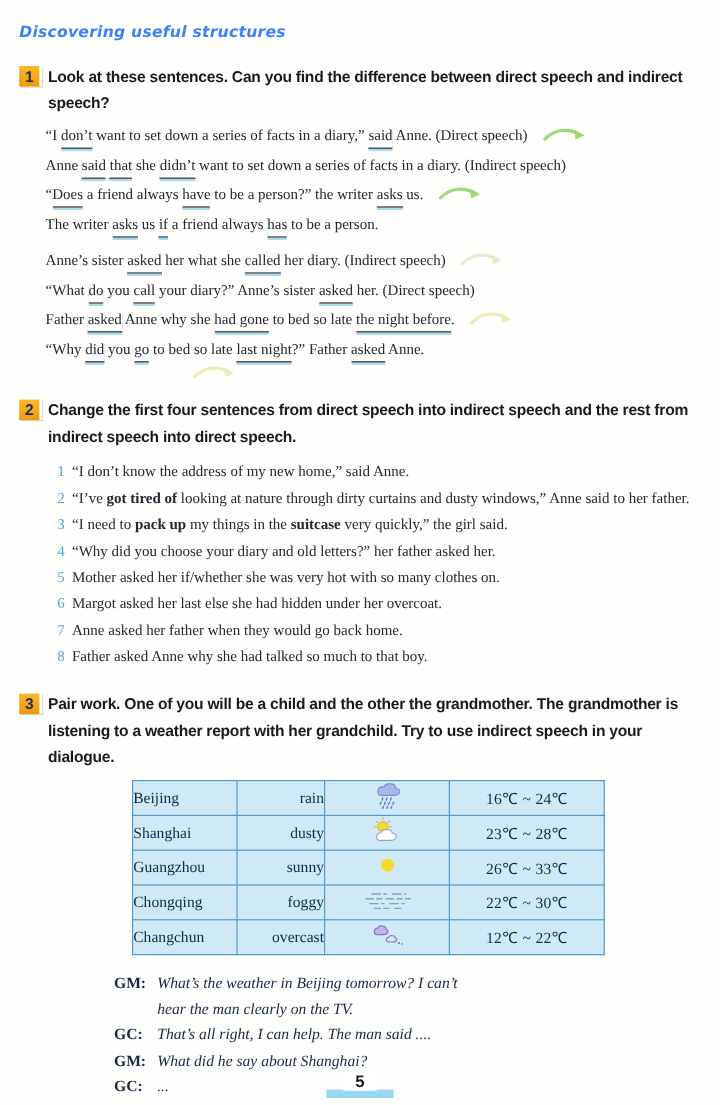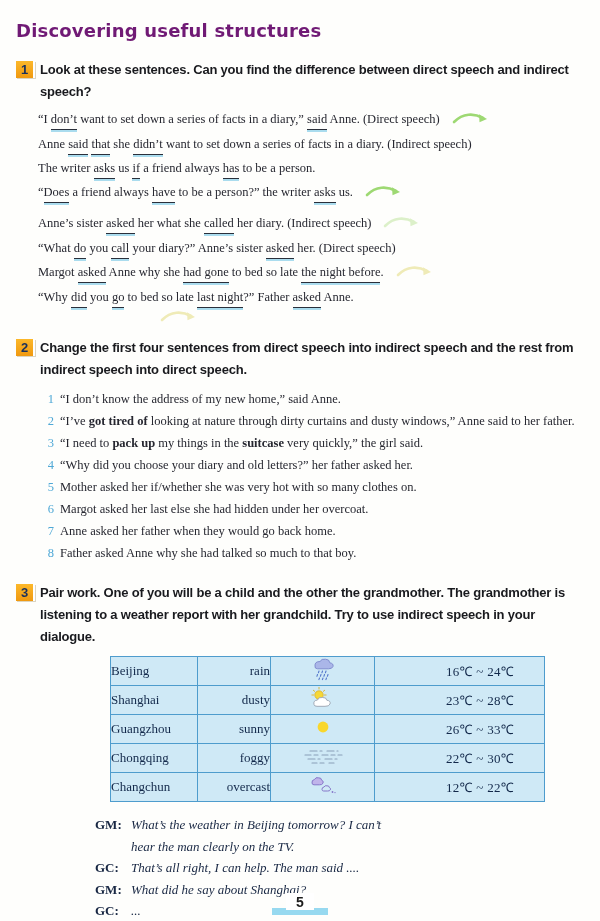--- a/index.html
+++ b/index.html
@@ -5,22 +5,22 @@
   html,body{margin:0;padding:0;}
   .page{
     position:relative; width:600px; height:921px; overflow:hidden;
     background:#fefefc;
     font-family:"Liberation Serif", serif;
     color:#23242c;
   }
   .title{
     margin:20px 0 0 16px;
     font-family:"DejaVu Sans", sans-serif;
-    font-weight:bold;
-    font-size:18px; color:#701a75; letter-spacing:0.2px;
+    font-style:italic; font-weight:bold;
+    font-size:13px; color:#3b82f6; letter-spacing:0.2px;
   }
   .sec-head{ display:flex; align-items:flex-start; margin:18px 8px 0 16px; }
   .numbox{
     flex:0 0 auto; width:17px; height:17px; margin-top:2px;
     background:linear-gradient(180deg,#fcb82a,#f0990f);
     border-right:2px solid #ffffff;
     color:#19305c; font-family:"Liberation Sans", sans-serif;
     font-weight:bold; font-size:13px; line-height:17px; text-align:center;
     box-shadow:1px 1px 0 rgba(120,90,10,.25);
   }
@@ -43,21 +43,21 @@
     color:#4fa8d6; font-size:12.5px;
   }
   .weather{ border-collapse:collapse; margin:8px 0 0 110px;
     font-size:13px; color:#12284a; }
   .weather td{
     border:1.6px solid #4e9ccd; background:#cfe9f6; height:28px; padding:0;
   }
   .weather td.city{ width:86px; text-align:left; }
   .weather td.cond{ width:72px; text-align:right; }
   .weather td.wicon{ width:103px; text-align:center; }
-  .weather td.temp{ width:128px; text-align:center; letter-spacing:0.3px;padding-left:41px;}
+  .weather td.temp{ width:128px; text-align:center; letter-spacing:0.3px;}
   .dialogue{ margin:12px 10px 0 95px; }
   .dlg-line{ display:flex; font-size:13px; line-height:21.5px; color:#182743;}
   .dlg-label{ flex:0 0 36px; font-weight:bold; }
   .dlg-text{ font-style:italic; }
   .footer{ position:absolute; left:0; right:0; bottom:6px; text-align:center; }
   .footer .pg{
     display:inline-block; font-family:"Liberation Sans", sans-serif;
     font-weight:bold; font-size:14px; color:#1c1c1c; background:#ffffff;
     padding:1px 10px 0 10px; position:relative; z-index:1;
   }
@@ -75,33 +75,33 @@
       <span class="numbox">1</span>
       <p>Look at these sentences. Can you find the difference between direct speech and indirect speech?</p>
     </div>
     <div id="s1-groups">
         <div class="sent-group first">
           <div class="sent-line"><span>“I </span><span class="u">don’t</span><span> want to set down a series of facts in a diary,” </span><span class="u">said</span><span> Anne. (Direct speech)</span><span class="arrow"><svg width="36" height="13" viewBox="0 0 36 13" style="opacity:1">
                 <path d="M2 11 C 11 2, 22 2, 31 7" fill="none" stroke="#9ed973" stroke-width="2.6" stroke-linecap="round"></path>
                 <path d="M27 3.2 L35 8 L27.5 11.2 Z" fill="#9ed973"></path>
               </svg></span></div>
           <div class="sent-line"><span>Anne </span><span class="u">said</span><span> </span><span class="u">that</span><span> she </span><span class="u">didn’t</span><span> want to set down a series of facts in a diary. (Indirect speech)</span></div>
-          <div class="sent-line"><span>The writer </span><span class="u">asks</span><span> us </span><span class="u">if</span><span> a friend always </span><span class="u">has</span><span> to be a person.</span></div>
           <div class="sent-line"><span>“</span><span class="u">Does</span><span> a friend always </span><span class="u">have</span><span> to be a person?” the writer </span><span class="u">asks</span><span> us.</span><span class="arrow"><svg width="36" height="13" viewBox="0 0 36 13" style="opacity:1">
                 <path d="M2 11 C 11 2, 22 2, 31 7" fill="none" stroke="#9ed973" stroke-width="2.6" stroke-linecap="round"></path>
                 <path d="M27 3.2 L35 8 L27.5 11.2 Z" fill="#9ed973"></path>
               </svg></span></div>
+          <div class="sent-line"><span>The writer </span><span class="u">asks</span><span> us </span><span class="u">if</span><span> a friend always </span><span class="u">has</span><span> to be a person.</span></div>
         </div>
         <div class="sent-group">
           <div class="sent-line"><span>Anne’s sister </span><span class="u">asked</span><span> her what she </span><span class="u">called</span><span> her diary. (Indirect speech)</span><span class="arrow"><svg width="36" height="13" viewBox="0 0 36 13" style="opacity:0.45">
                 <path d="M2 11 C 11 2, 22 2, 31 7" fill="none" stroke="#b4e08c" stroke-width="2.6" stroke-linecap="round"></path>
                 <path d="M27 3.2 L35 8 L27.5 11.2 Z" fill="#b4e08c"></path>
               </svg></span></div>
           <div class="sent-line"><span>“What </span><span class="u">do</span><span> you </span><span class="u">call</span><span> your diary?” Anne’s sister </span><span class="u">asked</span><span> her. (Direct speech)</span></div>
-          <div class="sent-line"><span>Margot </span><span class="u">asked</span><span> Anne why she </span><span class="u">had gone</span><span> to bed so late </span><span class="u">the night before</span><span>.</span><span class="arrow"><svg width="36" height="13" viewBox="0 0 36 13" style="opacity:0.7">
+          <div class="sent-line"><span>Father </span><span class="u">asked</span><span> Anne why she </span><span class="u">had gone</span><span> to bed so late </span><span class="u">the night before</span><span>.</span><span class="arrow"><svg width="36" height="13" viewBox="0 0 36 13" style="opacity:0.7">
                 <path d="M2 11 C 11 2, 22 2, 31 7" fill="none" stroke="#e9e39a" stroke-width="2.6" stroke-linecap="round"></path>
                 <path d="M27 3.2 L35 8 L27.5 11.2 Z" fill="#e9e39a"></path>
               </svg></span></div>
           <div class="sent-line"><span>“Why </span><span class="u">did</span><span> you </span><span class="u">go</span><span> to bed so late </span><span class="u">last night</span><span>?” Father </span><span class="u">asked</span><span> Anne.</span></div>
           <div class="arrow-below"><span class="arrow"><svg width="36" height="13" viewBox="0 0 36 13" style="opacity:0.7">
                 <path d="M2 11 C 11 2, 22 2, 31 7" fill="none" stroke="#e9e39a" stroke-width="2.6" stroke-linecap="round"></path>
                 <path d="M27 3.2 L35 8 L27.5 11.2 Z" fill="#e9e39a"></path>
               </svg></span></div>
         </div>
       </div>

